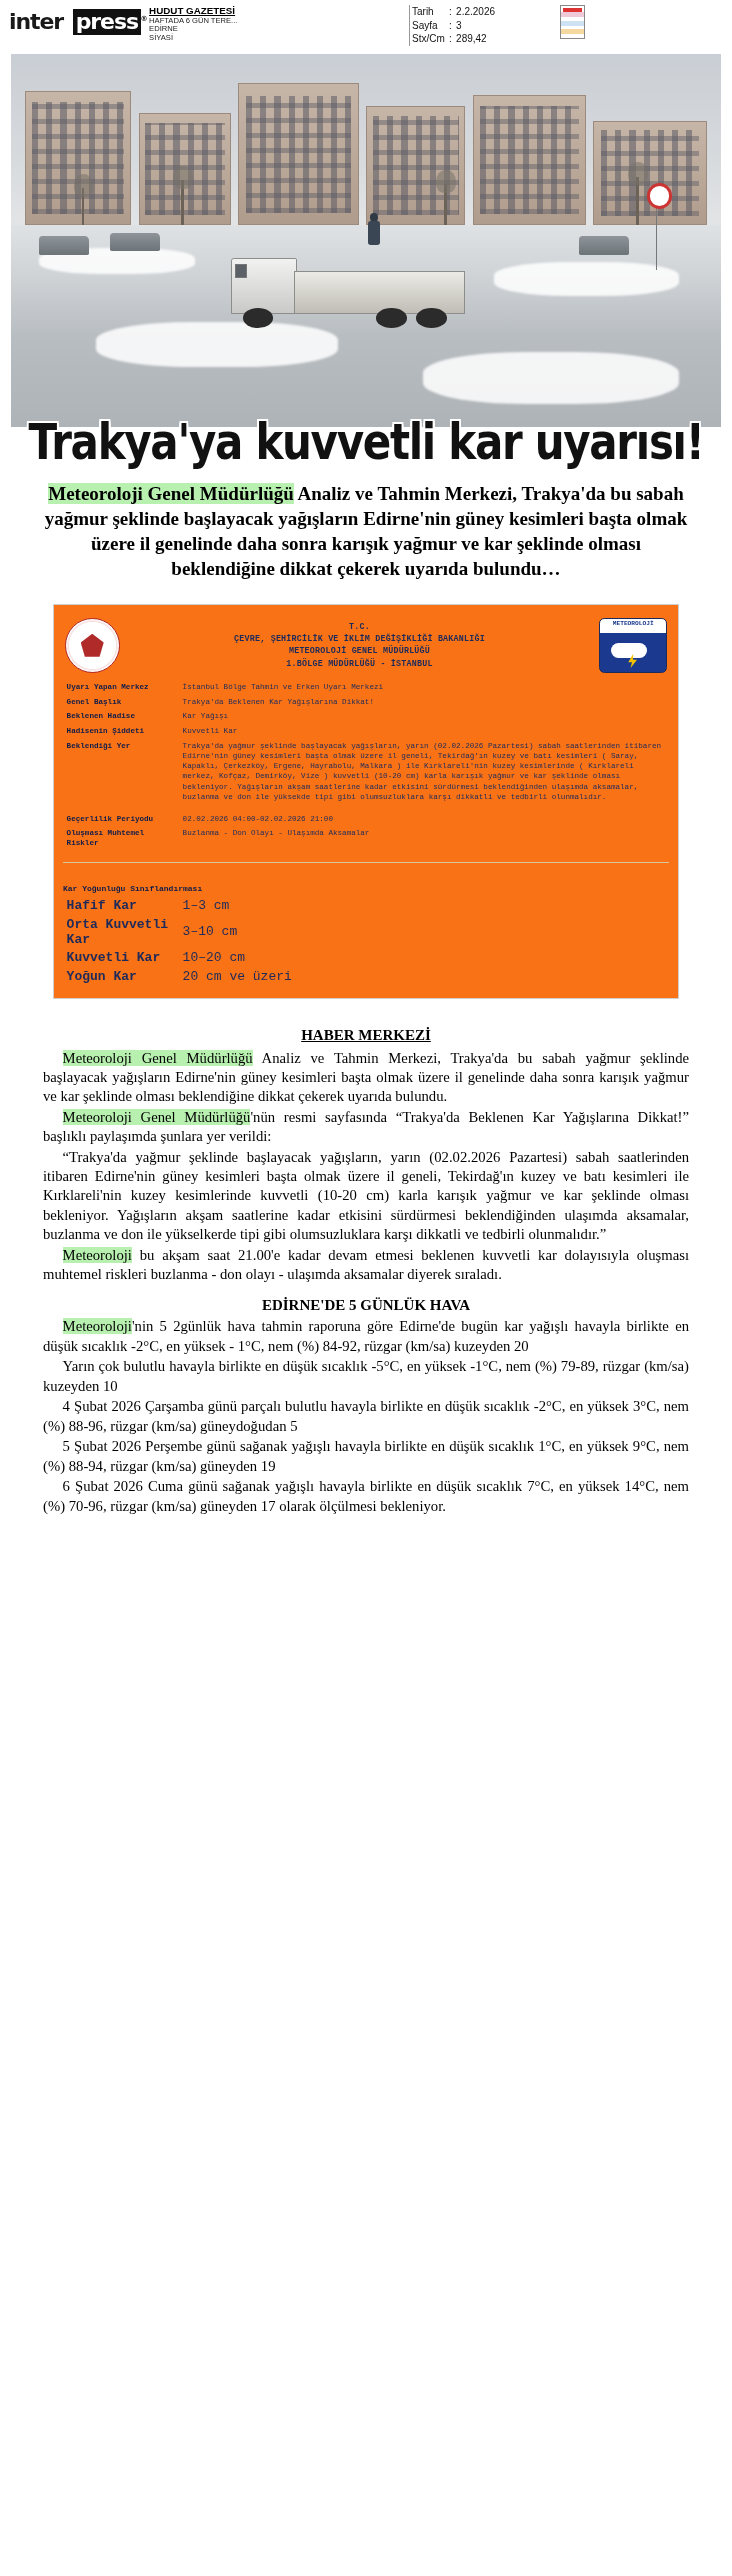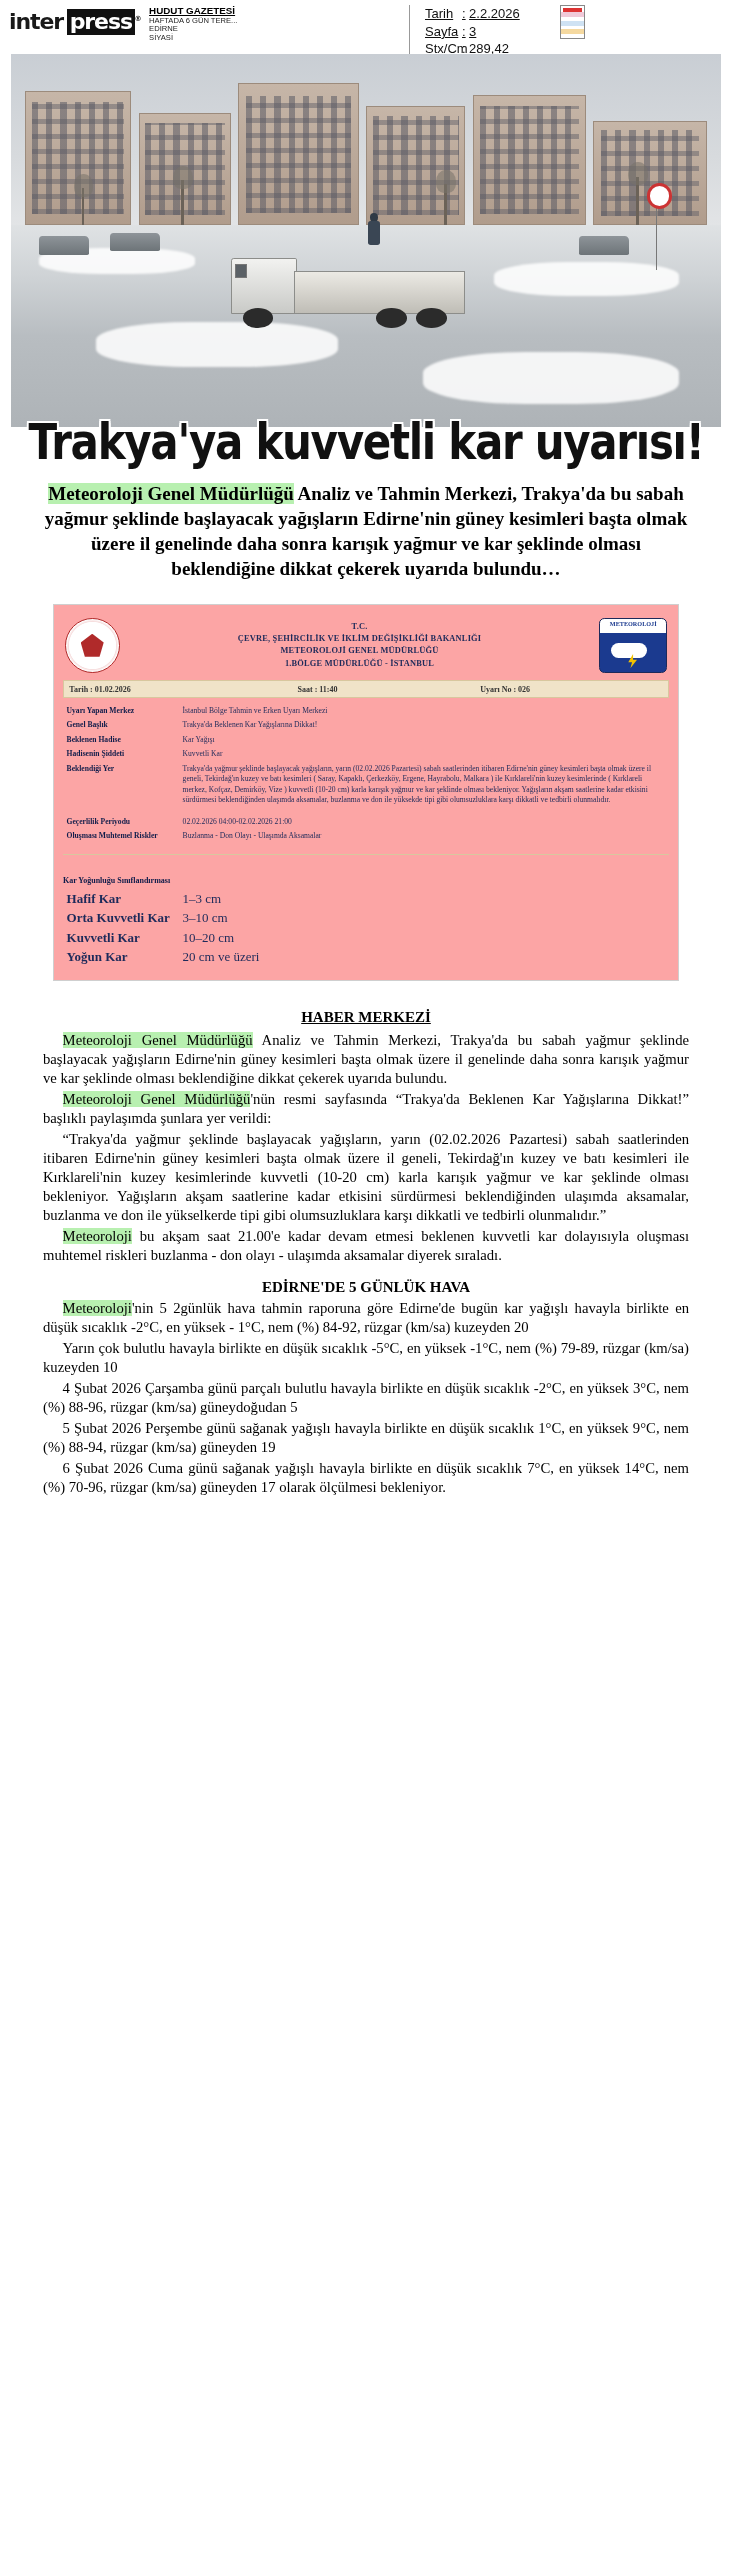--- a/index.html
+++ b/index.html
@@ -33,21 +33,21 @@
     font-weight: bold;
     font-size: 22px;
     letter-spacing: -1.1px;
     color: #1a1a1a;
     display: inline-block;
   }
   .logo-mark .press {
     background: #111;
     color: #fff;
     padding: 0 2.7px 0.9px 2.7px;
-    margin-left: 4px;
+    margin-left: 10px;
   }
   .logo-reg {
     font-size: 7.1px;
     vertical-align: super;
   }
 
   .pub-block {
     flex: 0 0 267px;
     padding-left: 7.1px;
     font-family: "Liberation Sans", sans-serif;
@@ -65,26 +65,25 @@
     white-space: nowrap;
   }
   .pub-line {
     font-size: 7.6px;
     color: #222;
   }
 
   .meta-block {
     flex: 0 0 142px;
     font-family: "Liberation Sans", sans-serif;
-    font-size: 13px;
+    font-size: 10px;
     line-height: 1.35;
     color: #111;
     border-left: 0.9px solid #999;
-    padding-left: 15px;
-    text-decoration: underline;
+    padding-left: 2px;
   }
   .meta-row { display: flex; }
   .meta-key { width: 37px; }
   .meta-colon { width: 7.1px; }
   .meta-val { }
 
   .thumb {
     margin-left: 9px;
     width: 25px;
     height: 34px;
@@ -232,23 +231,23 @@
     color: #000;
   }
   .hl {
     background: #b8f0b0;
   }
 
   
   .doc {
     margin: 23px 53px 0 53px;
     border: 0.9px solid #cfcfcf;
-    background: #fca5a5;
+    background: #f97316;
     padding: 7.1px 9px 12.4px 9px;
-    font-family: Liberation Serif, serif;
+    font-family: Liberation Mono, monospace;
     font-size: 7.6px;
     color: #1d2a5a;
   }
   .doc-top {
     display: flex;
     align-items: center;
     gap: 9px;
     padding: 5.3px 1.8px 7.1px 1.8px;
   }
   .seal {
@@ -454,25 +453,20 @@
         <div>METEOROLOJİ GENEL MÜDÜRLÜĞÜ</div>
         <div>1.BÖLGE MÜDÜRLÜĞÜ - İSTANBUL</div>
       </div>
       <div class="meteo-logo">
         <div class="lbl">METEOROLOJİ</div>
         <div class="cloud"></div>
         <div class="bolt"></div>
       </div>
     </div>
 
-    <div class="doc-bar">
-      <div>Tarih : 01.02.2026</div>
-      <div>Saat : 11:40</div>
-      <div>Uyarı No : 026</div>
-    </div>
 
     <table class="doc-table">
       <tbody>
           <tr>
         <td class="k">Uyarı Yapan Merkez</td>
         <td>İstanbul Bölge Tahmin ve Erken Uyarı Merkezi</td>
       </tr>
       <tr>
         <td class="k">Genel Başlık</td>
         <td>Trakya'da Beklenen Kar Yağışlarına Dikkat!</td>

